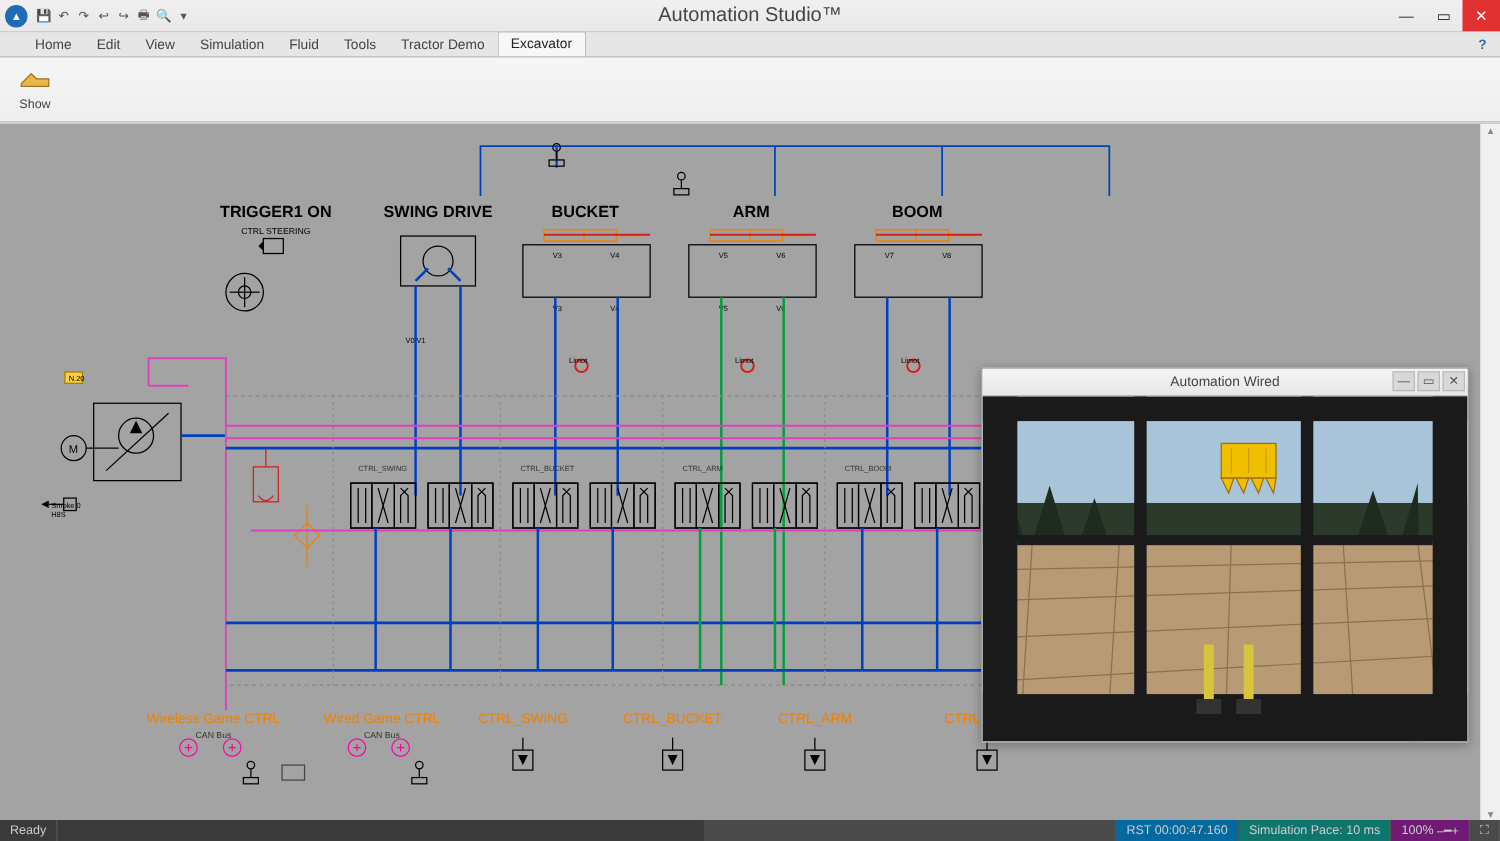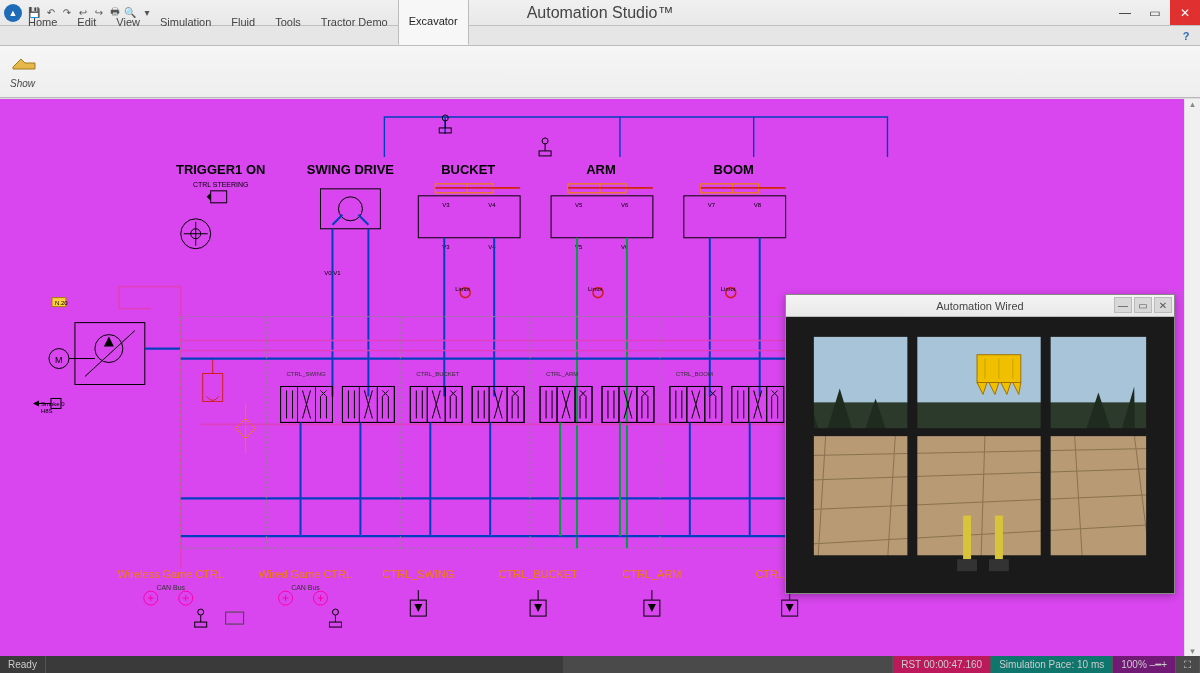--- a/index.html
+++ b/index.html
@@ -10,36 +10,36 @@
 .title-bar .logo { width:18px; height:18px; margin:0 4px; border-radius:50%; background:#1e6bb8; display:flex; align-items:center; justify-content:center; color:#fff; font-size:9px; }
 .title-bar .qat { display:flex; gap:2px; margin-left:2px; }
 .title-bar .qat span { width:14px; height:14px; display:inline-flex; align-items:center; justify-content:center; color:#555; font-size:10px; }
 .title-bar .app-title { position:absolute; left:50%; transform:translateX(-50%); color:#444; font-size:16px; }
 .title-bar .win-ctrl { position:absolute; right:0; top:0; display:flex; height:100%; }
 .title-bar .win-ctrl div { width:30px; display:flex; align-items:center; justify-content:center; font-size:12px; color:#333; }
 .title-bar .win-ctrl .close { background:#e03030; color:#fff; }
 
 
 .ribbon-tabs { height:20px; background:#e6e6e6; border-bottom:1px solid #bcbcbc; display:flex; align-items:flex-end; padding-left:18px; position:relative; }
-.ribbon-tabs .tab { padding:17px 10px; color:#444; font-size:11px; }
+.ribbon-tabs .tab { padding:3px 10px; color:#444; font-size:11px; }
 .ribbon-tabs .tab.active { background:#f7f7f7; border:1px solid #bcbcbc; border-bottom-color:#f7f7f7; border-radius:2px 2px 0 0; color:#222; }
 .ribbon-tabs .help { position:absolute; right:6px; top:2px; color:#2a6db5; font-weight:bold; width:16px; height:16px; border-radius:50%; text-align:center; line-height:16px; }
 
 
 .ribbon { height:52px; background:linear-gradient(#f6f6f6,#eeeeee); border-bottom:1px solid #b8b8b8; display:flex; align-items:flex-start; padding:2px 4px; gap:6px; }
 .ribbon .group { display:flex; flex-direction:column; align-items:center; padding:0 6px; border-right:1px solid #d0d0d0; }
 .ribbon .group:last-child { border-right:none; }
 .ribbon .btns { display:flex; gap:4px; }
-.ribbon .rbtn { display:flex; flex-direction:column; align-items:flex-start; width:36px;font-style:italic; }
+.ribbon .rbtn { display:flex; flex-direction:column; align-items:center; width:36px; }
 .ribbon .rbtn .icn { width:28px; height:28px; border-radius:3px; display:flex; align-items:center; justify-content:center; }
 .ribbon .rbtn .lbl { font-size:10px; color:#444; margin-top:2px; }
 .ribbon .group-label { font-size:9px; color:#888; margin-top:17px; background:#e4e4e4; border:1px solid #ccc; padding:0 8px; border-radius:2px; }
 
 
-.workspace { position:absolute; top:98px; left:0; right:0; bottom:17px; background:#d946ef; overflow:hidden; border-top:1px solid #ddd; }
+.workspace { position:absolute; top:98px; left:0; right:0; bottom:17px; background:#a3a3a3; overflow:hidden; border-top:1px solid #ddd; }
 .vscroll { position:absolute; right:0; top:0; bottom:0; width:16px; background:#f0f0f0; border-left:1px solid #ddd; }
 .vscroll::before { content:'▴'; position:absolute; top:0; left:0; right:0; text-align:center; font-size:9px; color:#888; }
 .vscroll::after  { content:'▾'; position:absolute; bottom:0; left:0; right:0; text-align:center; font-size:9px; color:#888; }
 
 
 .diagram { position:absolute; left:0; right:16px; top:0; bottom:0; }
 
 
 .float3d { position:absolute; top:195px; right:25px; width:390px; height:300px; border:1px solid #888; background:#fff; box-shadow:0 2px 8px rgba(0,0,0,.3); }
 .float3d .thead { height:22px; background:linear-gradient(#f4f4f4,#e8e8e8); border-bottom:1px solid #bbb; display:flex; align-items:center; justify-content:center; position:relative; font-size:11px; color:#444; }
@@ -399,17 +399,17 @@
     </div>
   </div>
 
   <div class="vscroll"></div>
 </div>
 
 <div class="status">
   <div class="cell">Ready</div>
   <div class="spacer"></div>
   <div class="cell" style="width:330px;background:#4a4a4a"></div>
-  <div class="cell" style="background:#be185d">RST 00:00:47.160</div>
+  <div class="cell" style="background:#0369a1">RST 00:00:47.160</div>
   <div class="cell" style="background:#0f766e">Simulation Pace: 10 ms</div>
   <div class="cell" style="background:#701a75"><span>100%</span>&nbsp;–━+</div>
   <div class="cell" style="background:#4a4a4a">⛶</div>
 </div>
 
 </body></html>

